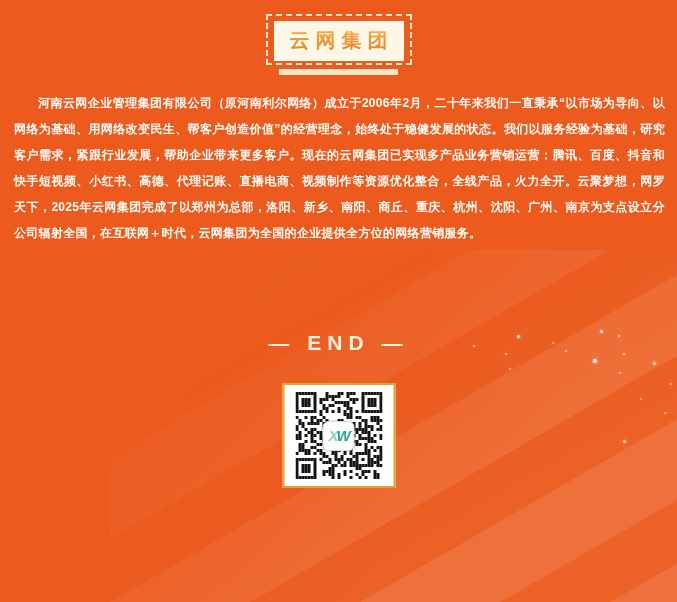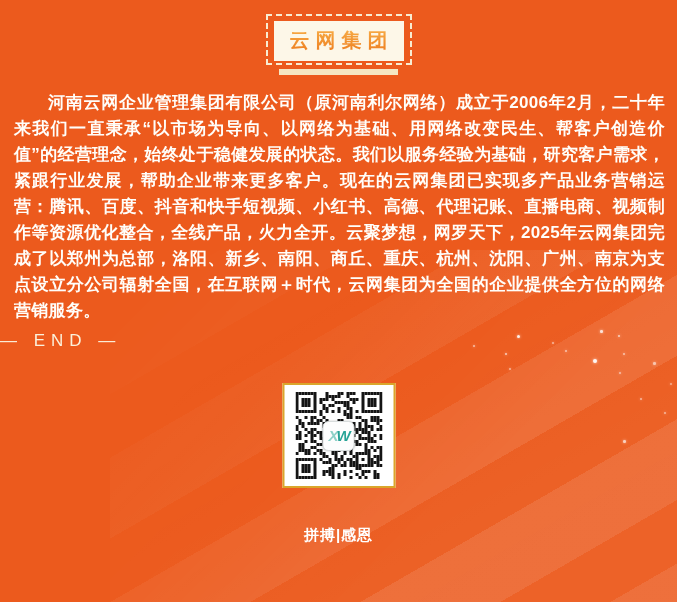--- a/index.html
+++ b/index.html
@@ -46,28 +46,28 @@
     color:transparent;-webkit-text-fill-color:transparent;
     white-space:nowrap;
   }
   .title-underline{
     width:119px;height:6px;margin:4px auto 0;
     background:#F5E7C3;
   }
   
   .intro{
     position:absolute;top:90px;left:14px;right:12px;margin:0;
-    color:#FFFEFA;font-size:17px;line-height:26px;font-weight:700;
+    color:#FFFEFA;font-size:12px;line-height:26px;font-weight:700;
     text-align:justify;text-indent:2em;letter-spacing:.3px;
   }
   
   .end-marker{
     position:absolute;top:331px;left:0;width:100%;
-    text-align:left;color:#FBF1DB;
-    font-size:17px;font-weight:400;letter-spacing:6px;
+    text-align:center;color:#FBF1DB;
+    font-size:21px;font-weight:700;letter-spacing:6px;
   }
   
   .qr-frame{
     position:absolute;top:383px;left:50%;transform:translateX(-50%);
     background:#FFFFFF;border:2px solid #DAA62B;
     padding:7px 11px;
   }
   .qr-box{position:relative;width:87px;height:87px;}
   .qr-svg{position:absolute;inset:0;}
   .qr-logo{
@@ -544,15 +544,14 @@
             <rect x="78" y="84" width="3" height="3" fill="#141414"></rect>
             <rect x="81" y="84" width="3" height="3" fill="#141414"></rect>
           </svg></div>
       <div class="qr-logo">
         <span class="lx">X</span>
           <span class="lw">W</span>
       </div>
     </div>
   </div>
 
-  <div class="footer-line l1">拼搏|感恩</div>
 
 </div>
 
 </body></html>

